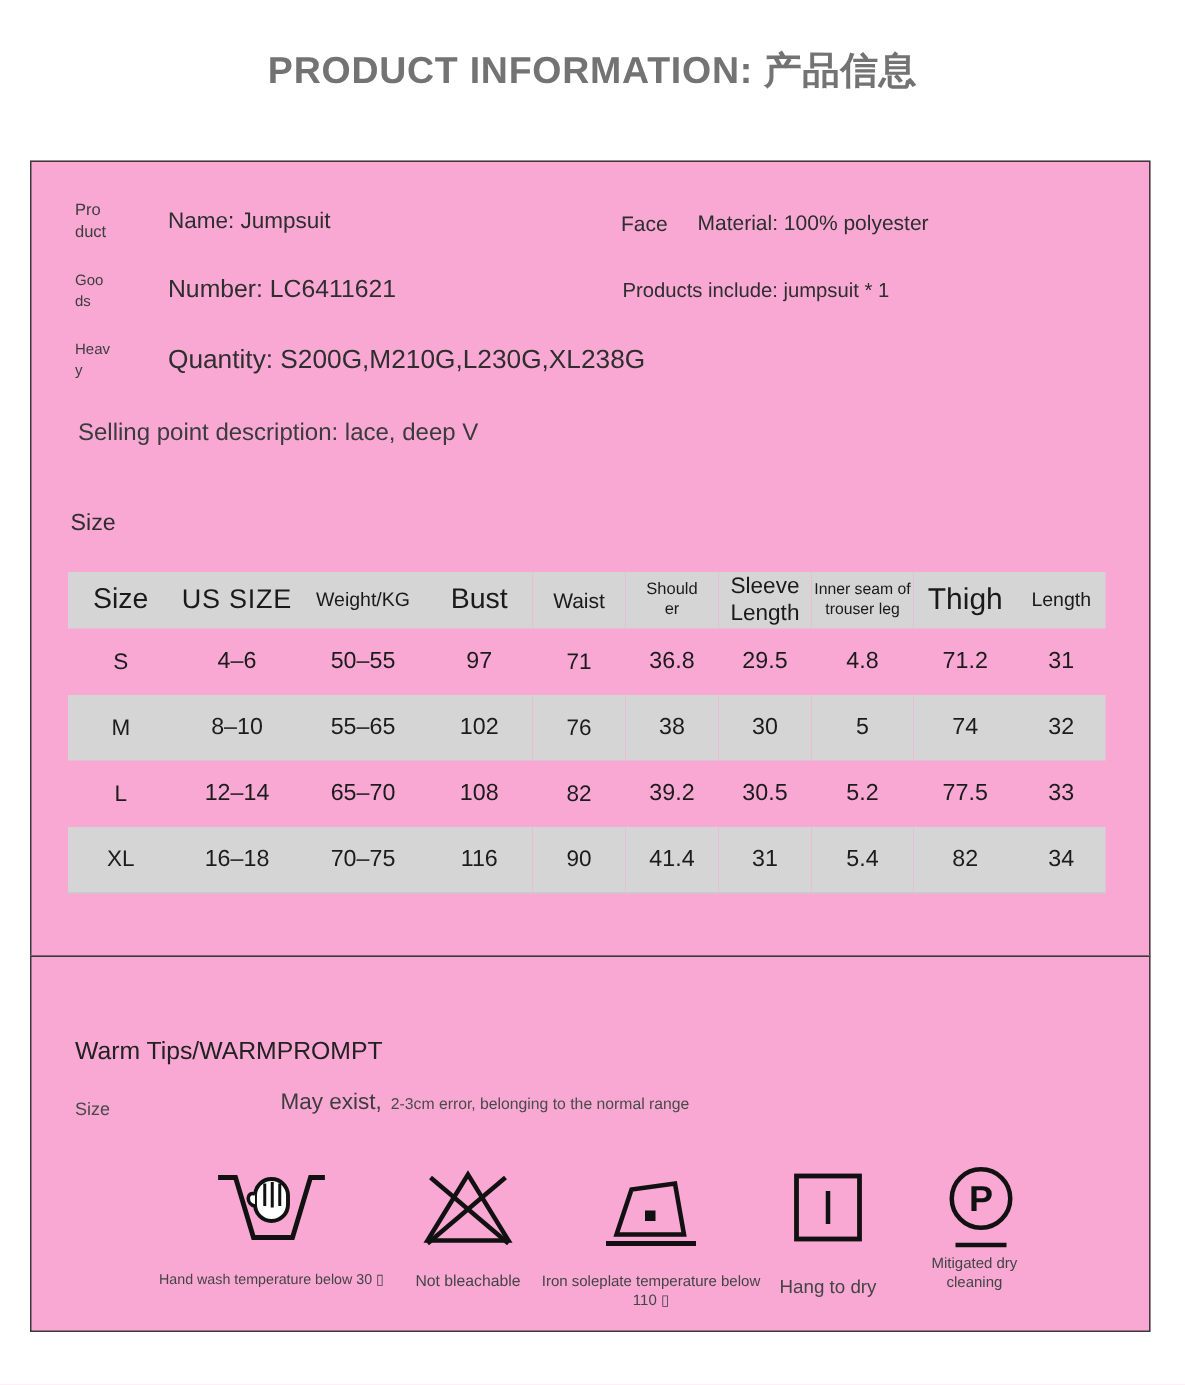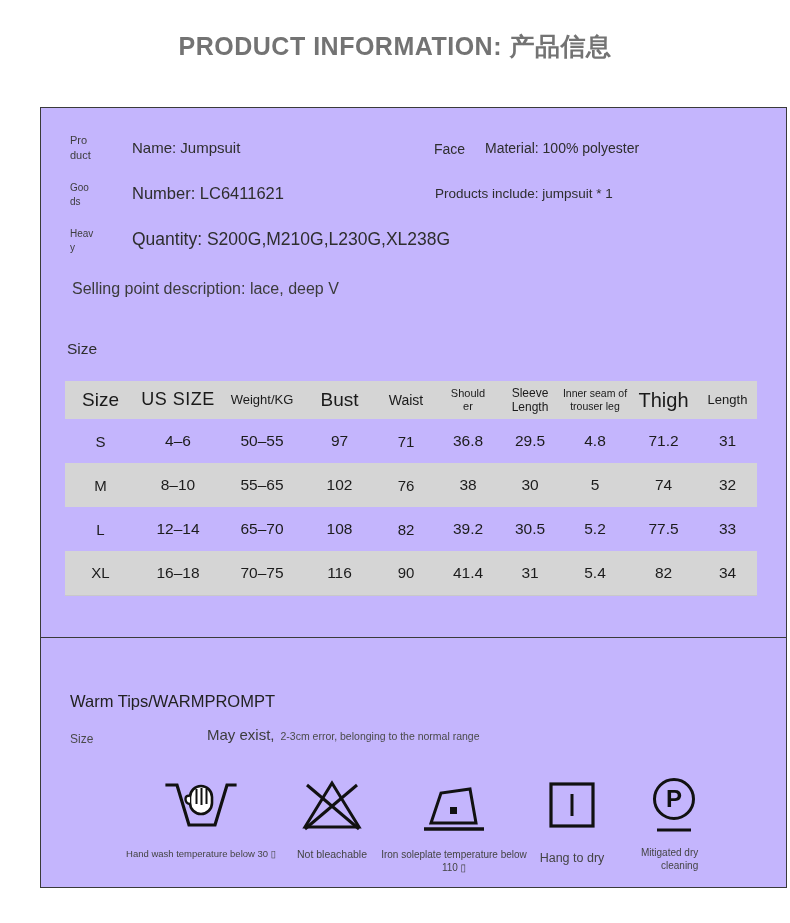--- a/index.html
+++ b/index.html
@@ -15,21 +15,21 @@
     position:absolute; left:0; top:30px; width:790px; text-align:center;
     font-size:25px; font-weight:bold; color:#737373; letter-spacing:0.5px;
   }
   .subtitle-wrap {
     position:absolute; left:0; top:71px; width:790px; text-align:center;
     font-size:11px; color:#e04a75;
   }
   .subtitle-mark { font-size:8px; vertical-align:top; margin-right:2px; }
 
   
-  .panel { position:absolute; left:40px; width:747px; border:1px solid #3a3a3a; background:#c4b5fd; }
+  .panel { position:absolute; left:20px; width:747px; border:1px solid #3a3a3a; background:#f9a8d4; }
   .panel-info { top:107px; height:531px; }
   .panel-tips { top:637px; height:251px; }
 
   
   .v-label { position:absolute; font-size:10.5px; color:#3d3d3d; line-height:1.35; }
   .info-text { position:absolute; color:#2e2e2e; }
   .lbl-product { left:29px; top:25px; font-size:11px; }
   .txt-name    { left:91px; top:31px; font-size:15px; }
   .txt-face    { left:393px; top:33px; font-size:14px; }
   .txt-material{ left:444px; top:32px; font-size:14px; }
@@ -50,21 +50,21 @@
   .size-table tbody tr { height:44px; }
   .size-table tbody tr.shade { background:#d5d5d5; }
   .size-table th { font-weight:normal; color:#1a1a1a; white-space:pre-line; line-height:1.2; }
   .size-table td { font-size:15.5px; color:#1c1c1c; }
   .size-table th:nth-child(1){ font-size:19px; }
   .size-table th:nth-child(2){ font-size:18px; letter-spacing:0.5px; }
   .size-table th:nth-child(3){ font-size:13px; }
   .size-table th:nth-child(4){ font-size:19px;text-align:center; }
   .size-table th:nth-child(5){ font-size:14px; }
   .size-table th:nth-child(6){ font-size:11px; }
-  .size-table th:nth-child(7){ font-size:12px; }
+  .size-table th:nth-child(7){ font-size:15px; }
   .size-table th:nth-child(8){ font-size:10.5px; }
   .size-table th:nth-child(9){ font-size:20px; }
   .size-table th:nth-child(10){ font-size:13px; }
   .size-table td:nth-child(5){ font-size:15px; }
   .size-table td:nth-child(1){ font-size:15px; }
 
   
   .tips-heading { position:absolute; left:29px; top:54px; font-size:16.5px; color:#222; }
   .tips-size-label { position:absolute; left:29px; top:94px; font-size:12px; color:#4a4a4a; }
   .note-line { position:absolute; left:166px; top:88px; display:flex; align-items:baseline; gap:6px; }
@@ -72,21 +72,21 @@
   .note-small { font-size:10.5px; color:#4a4a4a; }
 
   .care-block { position:absolute; top:136px; display:flex; flex-direction:column; align-items:center; }
   .care-block .glyph-box { height:62px; display:flex; align-items:center; justify-content:center; }
   .care-label { margin-top:12px; font-size:9.5px; color:#444; text-align:center; line-height:1.3; }
   .cb1 { left:75px;  width:170px; }
   .cb2 { left:231px; width:120px; } .cb2 .care-label { font-size:10.5px; }
   .cb3 { left:338px; width:150px; } .cb3 .care-label { font-size:10px; }
   .cb4 { left:481px; width:100px; } .cb4 .care-label { font-size:12.5px; margin-top:14px; }
   .cb5 { left:578px; width:110px; align-items:center; }
-  .cb5 .care-label { font-size:10px; text-align:right; align-self:flex-start; margin-left:22px; margin-top:10px; }
+  .cb5 .care-label { font-size:10px; text-align:center; align-self:flex-start; margin-left:22px; margin-top:0; }
   svg .stroke { fill:none; stroke:#111; }
 </style>
 </head>
 <body>
 
 <div class="page">
 
   <div class="title">PRODUCT INFORMATION: 产品信息</div>
 
   <div class="panel panel-info">

